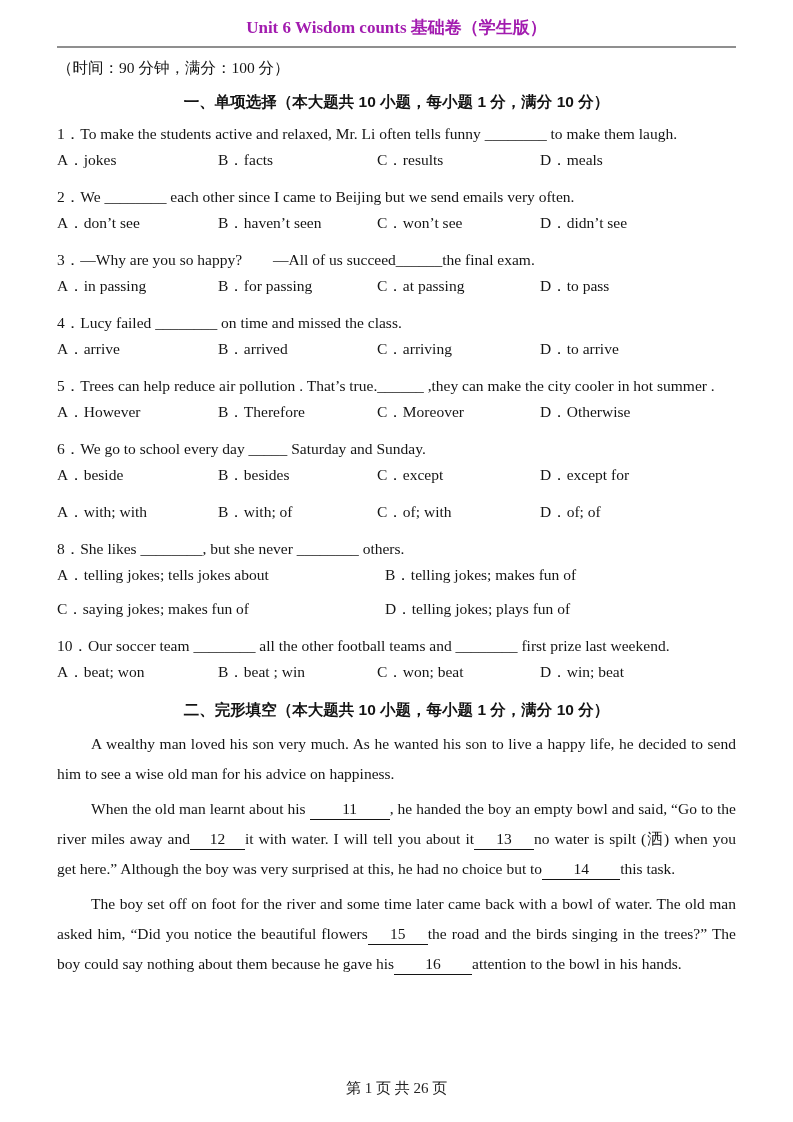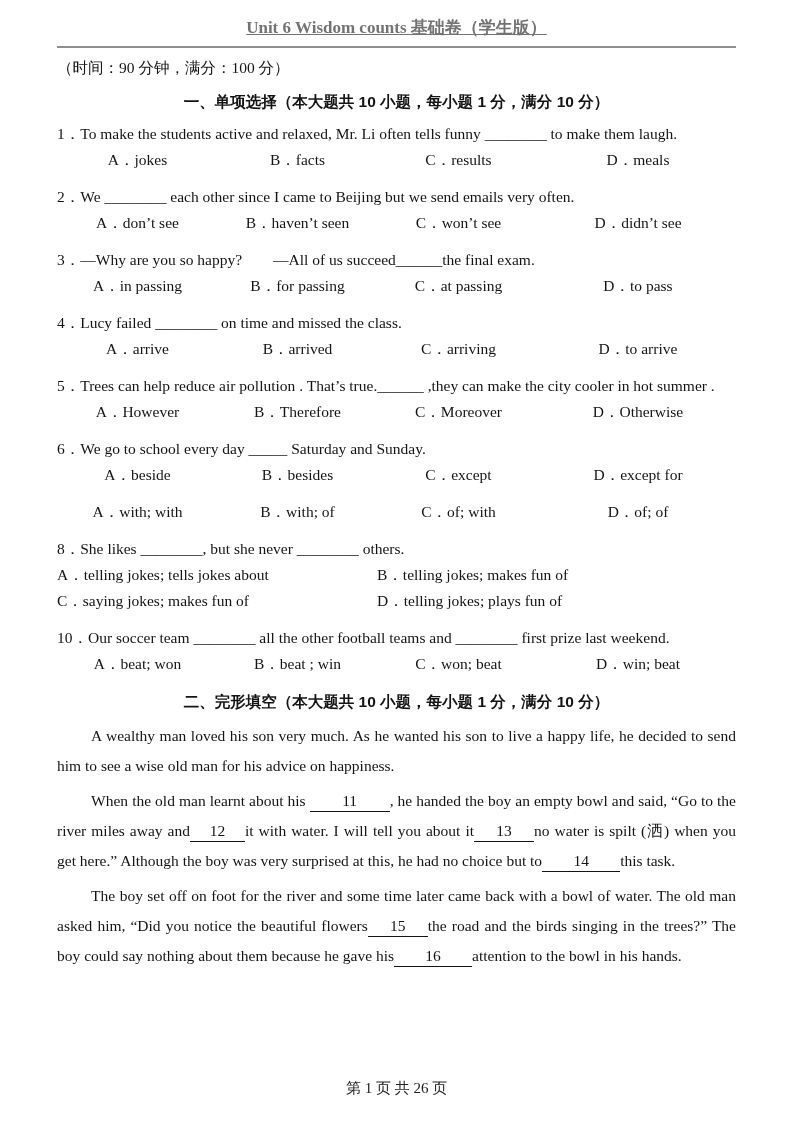--- a/index.html
+++ b/index.html
@@ -11,24 +11,23 @@
     font-size: 15.5px;
     position: relative;
     overflow: hidden;
   }
   .page { padding: 16px 57px 0 57px; }
 
   .doc-title {
     text-align: center;
     font-weight: bold;
     font-size: 17px;
-    color: #737373;
+    color: #a21caf;
     line-height: 24px;
     margin: 0 0 6px 0;
-    text-decoration: underline;
   }
   .head-rule {
     border: 0;
     border-top: 2px solid #8f8f8f;
     margin: 0 0 8px 0;
   }
   .exam-info {
     text-align: left;
     line-height: 24px;
     margin-bottom: 8px;
@@ -45,22 +44,22 @@
 
   .question { margin-bottom: 11px; }
   .stem {
     line-height: 26px;
     white-space: pre;
   }
   .options {
     display: grid;
     line-height: 26px;
   }
-  .options.cols4 { grid-template-columns: 161px 159px 163px 1fr; text-align: center; }
-  .options.cols2 { grid-template-columns: 320px 1fr; }
+  .options.cols4 { grid-template-columns: 161px 159px 163px 1fr; }
+  .options.cols2 { grid-template-columns: 320px 1fr; gap: 8px; }
   .option { white-space: pre; }
 
   .cloze-para {
     margin: 0 0 5px 0;
     line-height: 30px;
     text-align: justify;
     text-indent: 2.2em;
   }
   .blank {
     display: inline-block;

